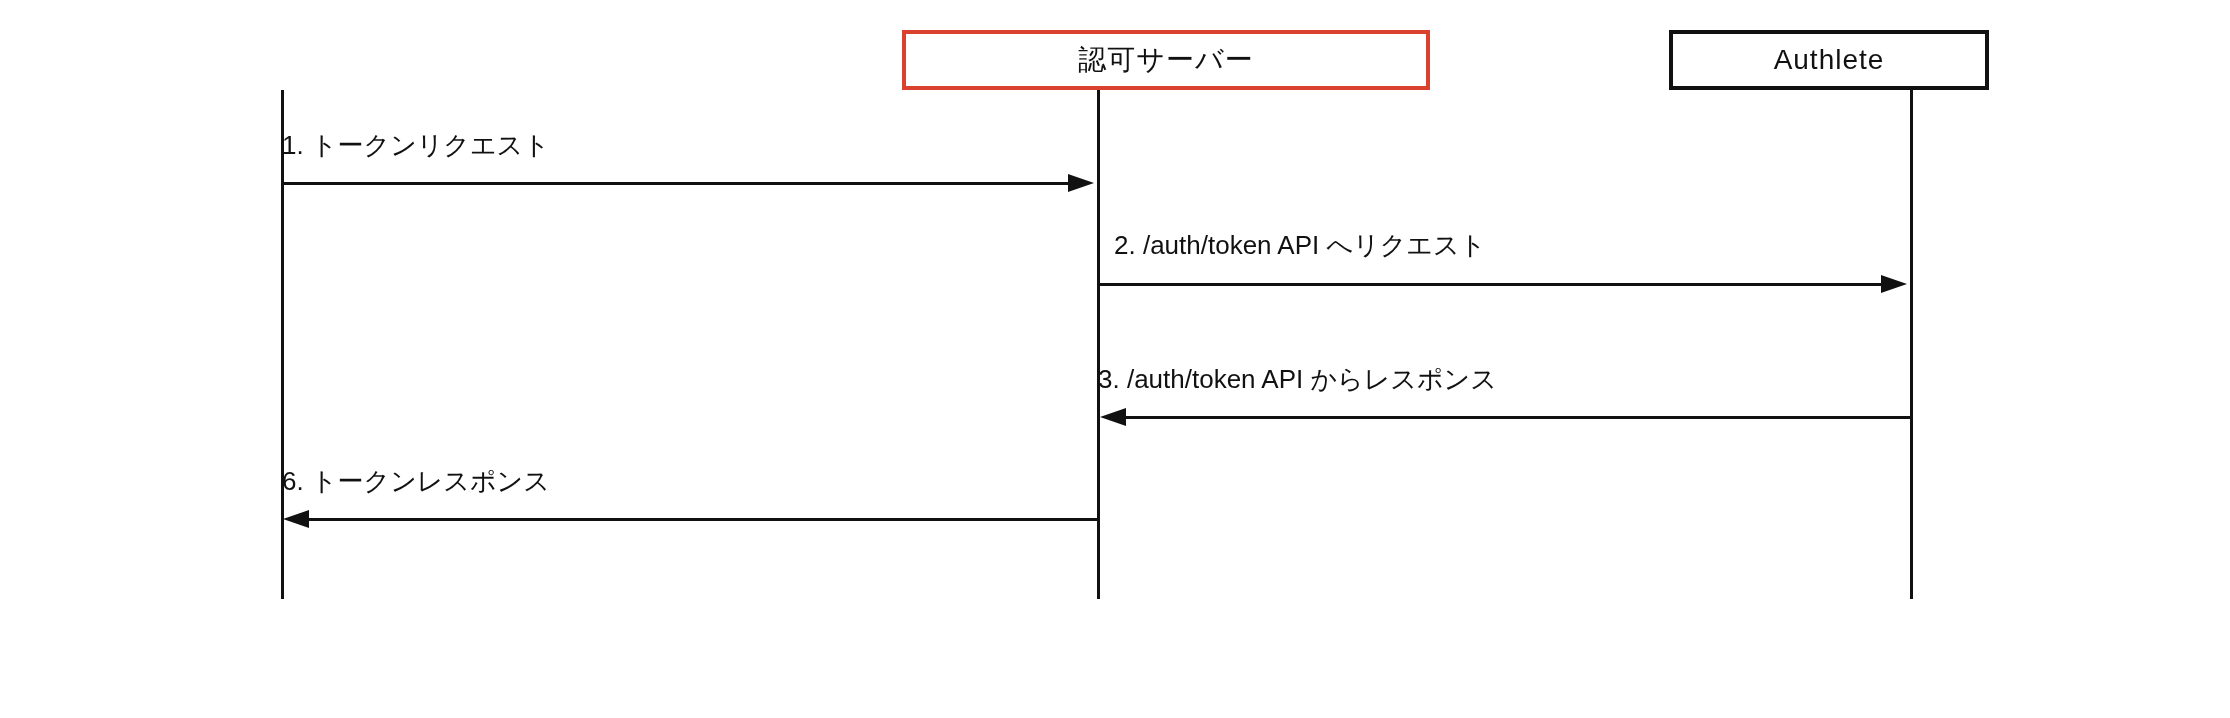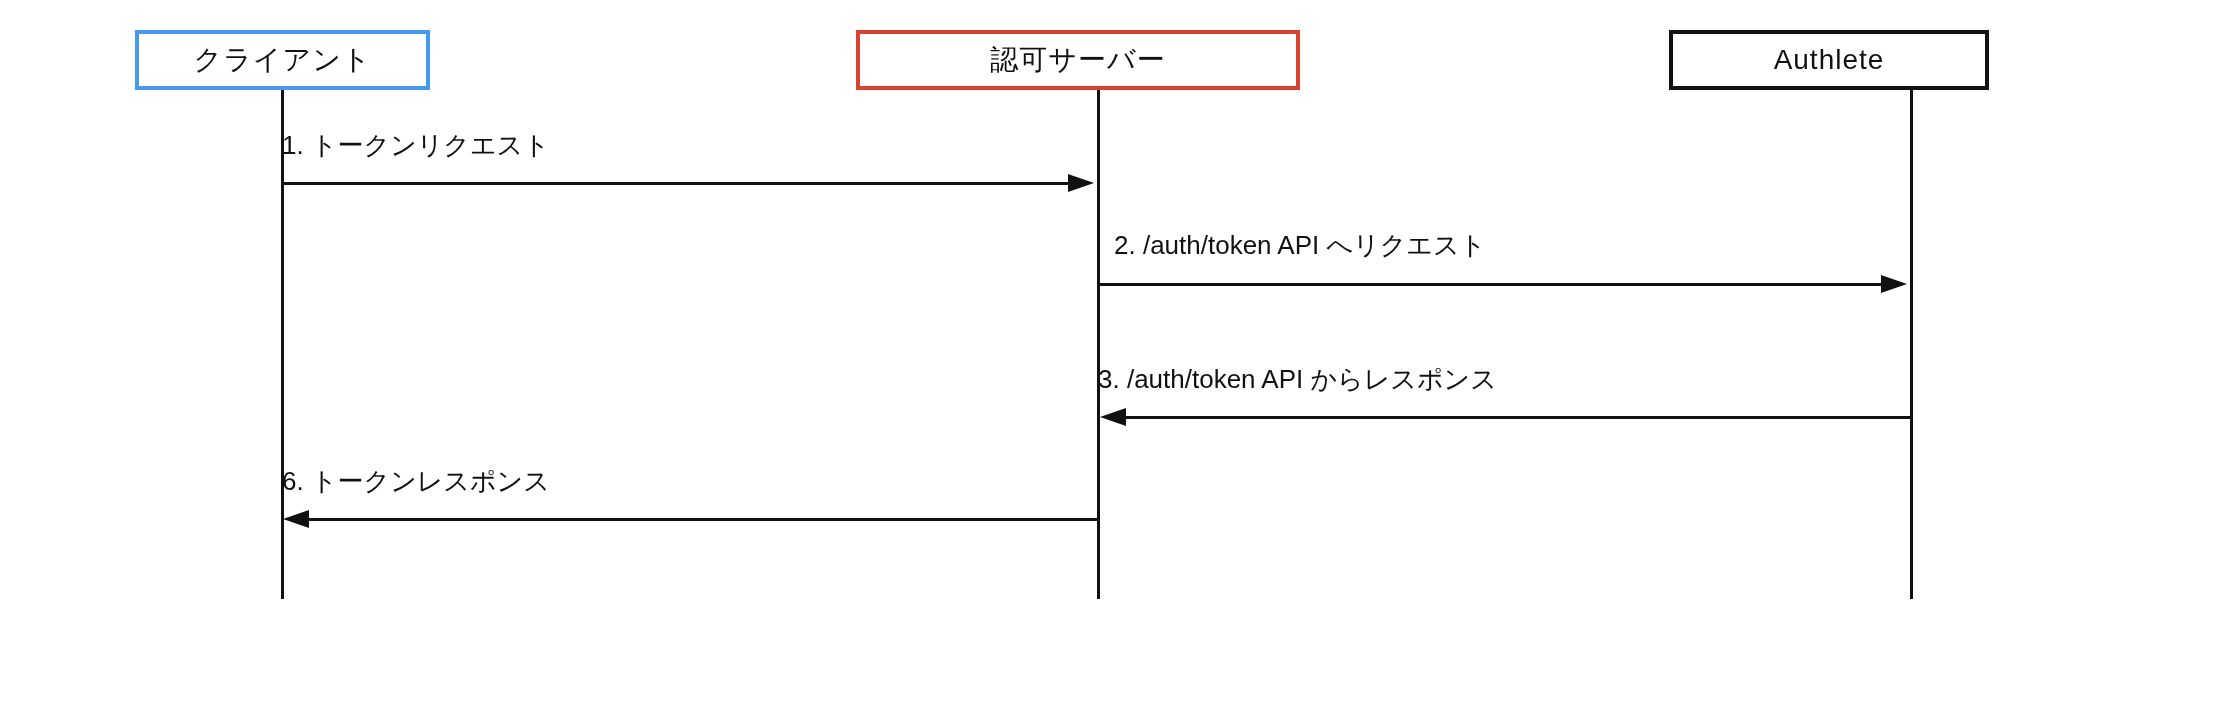--- a/index.html
+++ b/index.html
@@ -24,21 +24,21 @@
     border: 4px solid #111111;
     background: #ffffff;
     display: flex;
     align-items: center;
     justify-content: center;
     font-size: 28px;
     color: #111111;
     letter-spacing: 1px;
   }
   .actor-client    { left: 135px;  width: 295px; }
-  .actor-authsrv   { left: 856px;  width: 444px; }
+  .actor-authsrv   { left: 902px;  width: 528px; }
   .actor-authlete  { left: 1669px; width: 320px; align-items: center; }
   
   .lifeline {
     position: absolute;
     top: 90px;
     width: 3px;
     height: 509px;
     background: #111111;
   }
   .lifeline-client   { left: 281px;  }
@@ -77,23 +77,20 @@
   .label-1 { left: 282px;  top: 128px; width: 816px; }
   .label-2 { left: 1098px; top: 228px; width: 813px; padding-left: 16px; }
   .label-3 { left: 1098px; top: 362px; width: 813px; }
   .label-4 { left: 282px;  top: 464px; width: 816px; }
 </style>
 </head>
 <body>
 
 <div class="canvas">
 
-  <div class="actor actor-client" style="border-color: rgb(69, 153, 240);">
-    <span>クライアント</span>
-  </div>
 
   <div class="actor actor-authsrv" style="border-color: rgb(217, 66, 47);">
     <span>認可サーバー</span>
   </div>
 
   <div class="actor actor-authlete" style="border-color: rgb(17, 17, 17);">
     <span>Authlete</span>
   </div>
 
   <div class="lifeline lifeline-client"></div>

